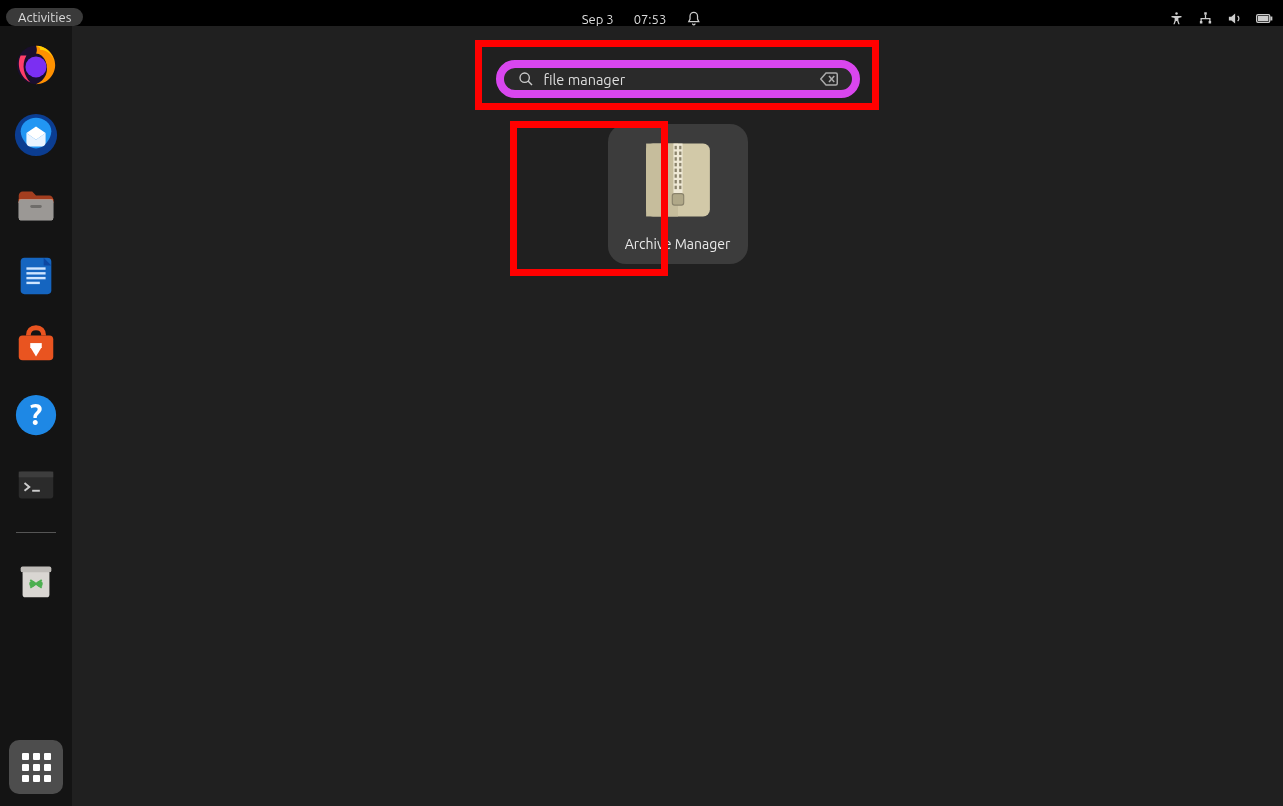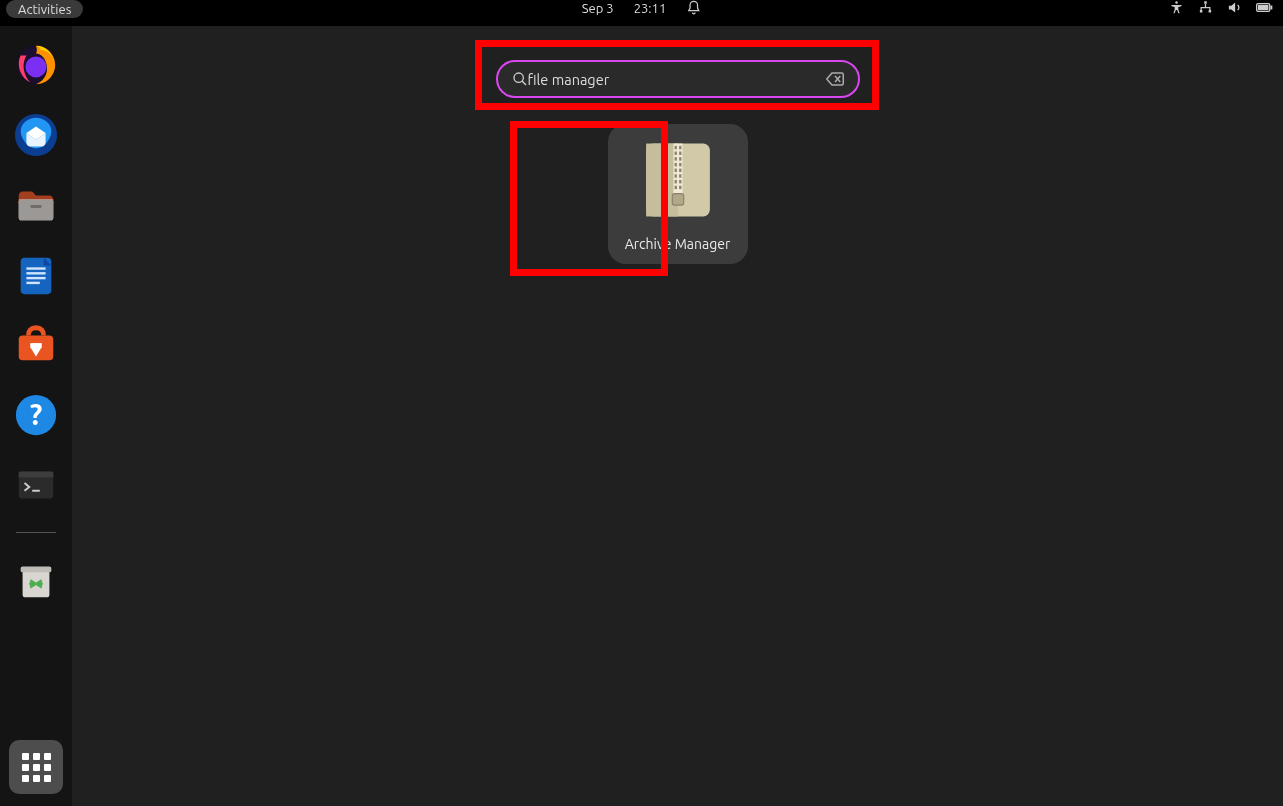--- a/index.html
+++ b/index.html
@@ -1,39 +1,39 @@
 <!DOCTYPE html>
 <html><head>
 <meta charset="utf-8">
 <style>
   * { margin: 0; padding: 0; box-sizing: border-box; font-family: Ubuntu, "Segoe UI", sans-serif; }
   body { width: 1283px; height: 806px; background: #202020; overflow: hidden; position: relative; }
 
   
-  .topbar { position: absolute; top: 0; left: 0; right: 0; height: 26px; background: #000; color: #ddd; display: flex; align-items: flex-start; font-size: 13px; z-index: 20; }
+  .topbar { position: absolute; top: 0; left: 0; right: 0; height: 26px; background: #000; color: #ddd; display: flex; align-items: flex-end; font-size: 13px; z-index: 20; }
   .activities { background: #3a3a3a; border-radius: 12px; padding: 2px 12px; margin-left: 6px; cursor: pointer; }
   .topbar-center { position: absolute; left: 50%; transform: translateX(-50%); display: flex; align-items: center; gap: 20px; }
   .topbar-right { margin-left: auto; margin-right: 10px; display: flex; align-items: center; gap: 14px; }
   .topbar svg { display: block; }
 
   
   .dash { position: absolute; left: 0; top: 26px; bottom: 0; width: 72px; background: rgba(20,20,20,0.92); display: flex; flex-direction: column; align-items: center; padding-top: 14px; gap: 20px; z-index: 10; }
   .dash-sep { width: 40px; height: 1px; background: #555; margin: 2px 0; }
   .dash-item { width: 50px; height: 50px; display: flex; align-items: center; justify-content: center; cursor: pointer; border-radius: 10px; }
   .dash-spacer { flex: 1; }
   .show-apps { width: 54px; height: 54px; background: #4d4d4d; border-radius: 10px; display: flex; align-items: center; justify-content: center; margin-bottom: 12px; cursor: pointer; }
   .grid9 { display: grid; grid-template-columns: repeat(3, 7px); grid-template-rows: repeat(3, 7px); gap: 4px; }
   .grid9 > div { background: #fff; border-radius: 1px; }
 
   
   .overview { position: absolute; left: 72px; top: 26px; right: 0; bottom: 0; }
 
   
   .search-wrap { position: absolute; top: 34px; left: 50%; transform: translateX(-50%); }
-  .search-pill { width: 364px; height: 38px; border: 2px solid #d946ef; border-radius: 22px; background: #2a2a2a; display: flex; align-items: center; padding: 0 14px; }
+  .search-pill { width: 364px; height: 38px; border: 8px solid #d946ef; border-radius: 22px; background: #2a2a2a; display: flex; align-items: center; padding: 0 14px; gap: 10px; }
   .search-pill input { flex: 1; background: transparent; border: none; outline: none; color: #ddd; font-size: 14.5px; }
   .clear-btn { cursor: pointer; opacity: .8; }
 
   
   .results { position: absolute; top: 98px; left: 50%; transform: translateX(-50%); display: flex; gap: 40px; }
   .app-card { width: 140px; height: 140px; border-radius: 18px; display: flex; flex-direction: column; align-items: center; justify-content: flex-end; padding-bottom: 12px; cursor: pointer; }
   .app-card.selected { background: #3c3c3c; }
   .app-icon-box { flex: 1; display: flex; align-items: center; justify-content: center; width: 100%; }
   .app-label { color: #eaeaea; font-size: 14px; text-align: left; }
 
@@ -43,21 +43,21 @@
   
   .ico { display:inline-flex; }
 </style>
 </head>
 <body>
 
 <div class="topbar">
   <div class="activities">Activities</div>
   <div class="topbar-center">
     <span>Sep 3</span>
-    <span>23:11</span>
+    <span>07:53</span>
     <span class="ico">
       <svg width="15" height="15" viewBox="0 0 24 24" fill="none" stroke="#ccc" stroke-width="2">
           <path d="M6 8a6 6 0 1 1 12 0v5l2 4H4l2-4V8z"></path>
           <path d="M10 20a2 2 0 0 0 4 0"></path>
         </svg>
     </span>
   </div>
   <div class="topbar-right">
     <span class="ico">
       <svg width="15" height="15" viewBox="0 0 24 24" fill="#ccc">

